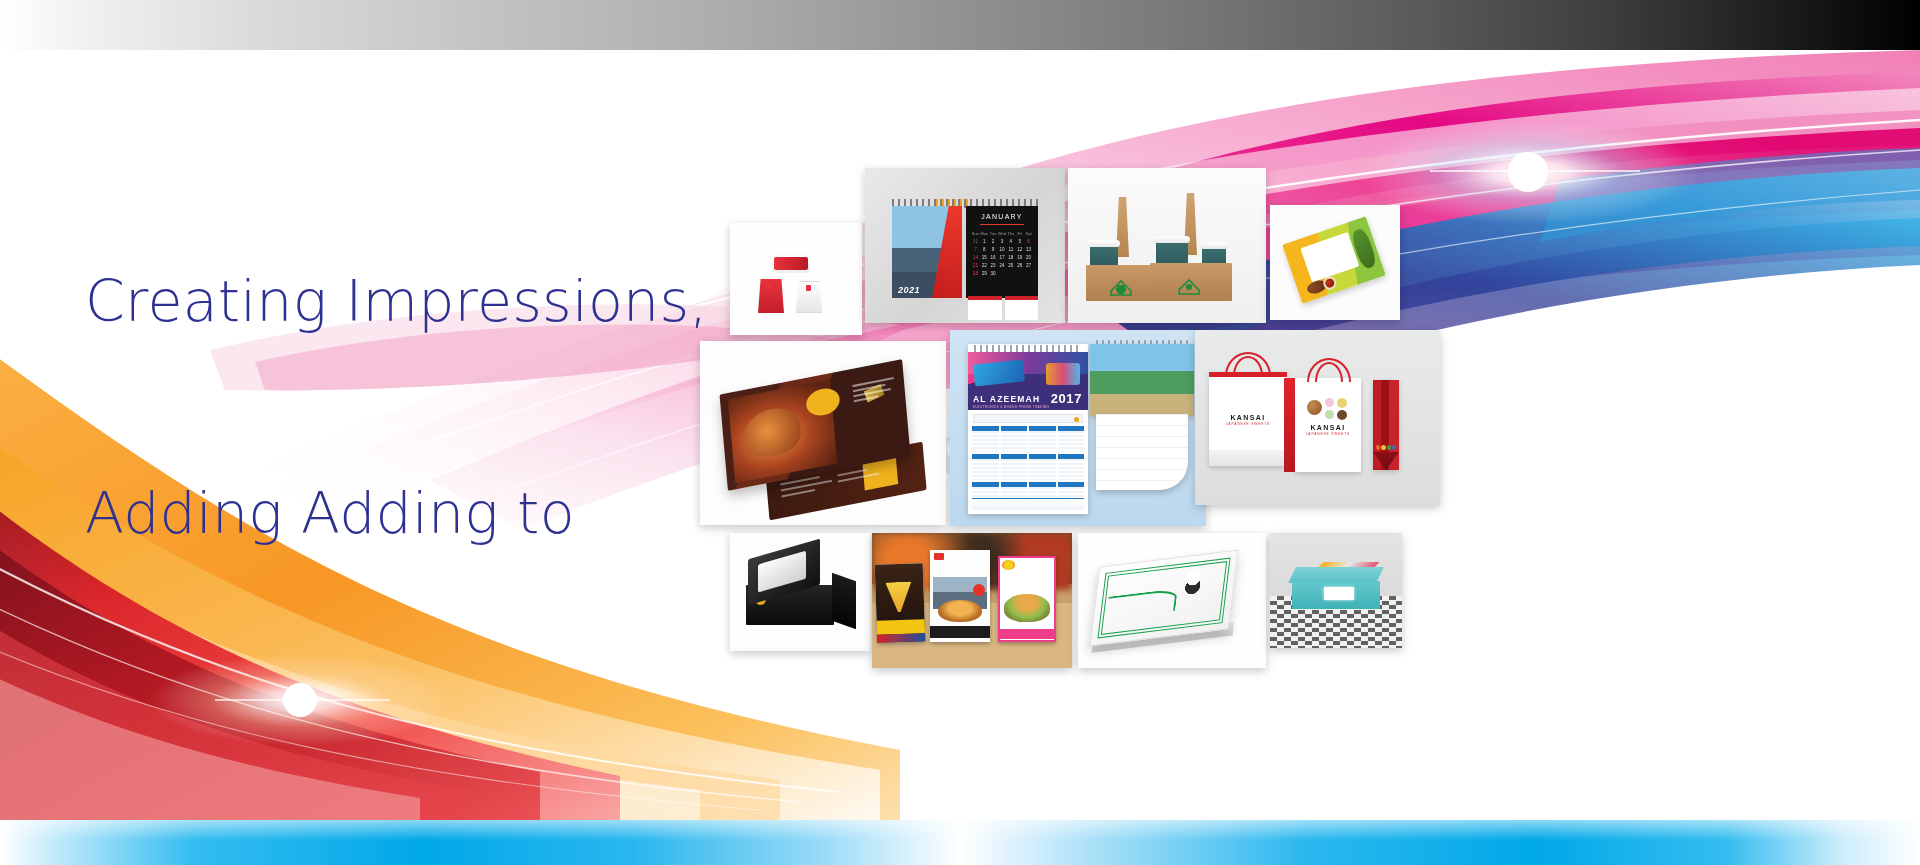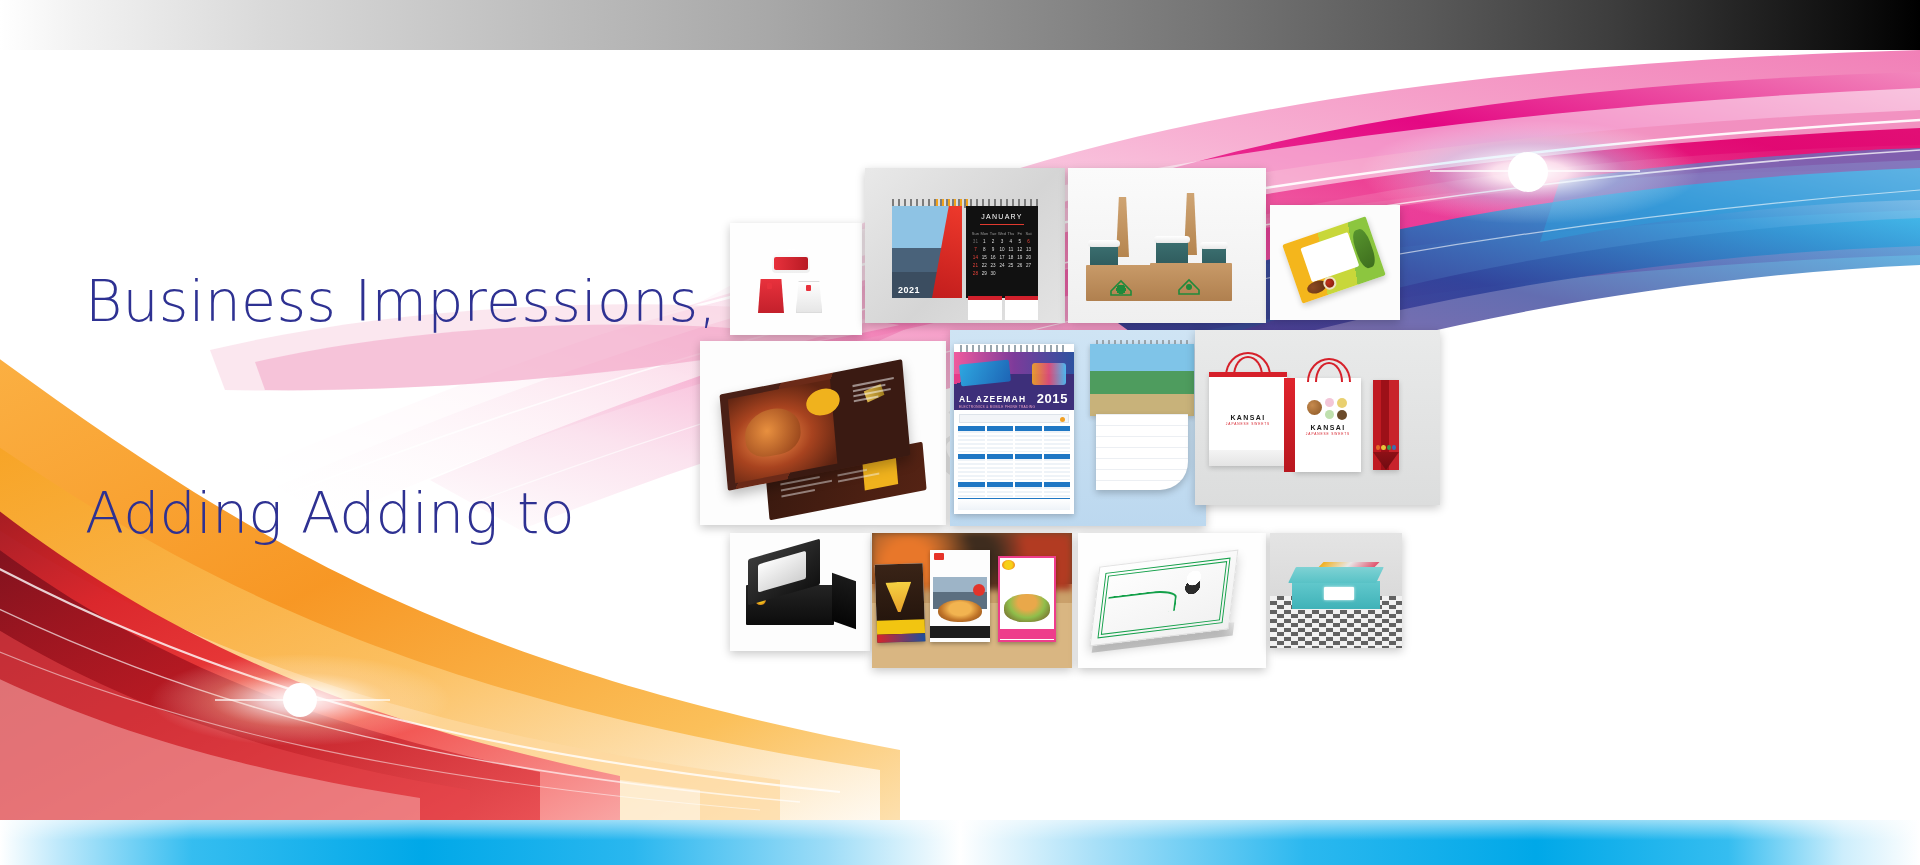--- a/index.html
+++ b/index.html
@@ -63,21 +63,21 @@
   .dc-spiral { position:absolute; left:0; top:-7px; width:146px; height:9px;
         background:repeating-linear-gradient(90deg,#7c7c7c 0 2px,transparent 2px 6px); }
   .dc-spiral i { position:absolute; left:44px; top:0; width:34px; height:9px;
         background:repeating-linear-gradient(90deg,#f0a21c 0 2px,transparent 2px 6px); }
   .dc-left { position:absolute; left:0; top:0; width:70px; height:92px; overflow:hidden;
         background:linear-gradient(180deg,#8ec3e4 0 46%,#49627a 46% 72%,#3b4d60 72% 100%); }
   .dc-left::after{ content:""; position:absolute; right:-10px; top:0; width:40px; height:100%;
         background:linear-gradient(200deg,#ef3a2c,#c21d1d);
         clip-path:polygon(42% 0,100% 0,100% 100%,0 100%); }
   .dc-yr { position:absolute; left:6px; bottom:3px; color:#fff; font-size:9px;
-        font-weight:bold; letter-spacing:.5px; }
+        font-weight:bold; font-style:italic; letter-spacing:.5px; }
   .dc-right { position:absolute; right:0; top:0; width:72px; height:92px; background:#111; }
   .dc-mon { position:absolute; left:0; top:7px; width:100%; text-align:center; color:#fff;
         font-size:7px; letter-spacing:1.3px; }
   .dc-rule { position:absolute; left:14px; top:18px; width:44px; height:1px; background:#e03a2f; }
   .dc-grid { position:absolute; left:5px; top:24px; right:5px; display:grid;
         grid-template-columns:repeat(7,1fr); gap:1px 0; }
   .dc-grid span { text-align:center; font-size:4.6px; color:#dcdcdc; line-height:7px; }
   .dc-grid span.h { color:#9a9a9a; font-size:4px; }
   .dc-grid span.s { color:#e8433a; }
   .dc-foot { position:absolute; left:76px; bottom:-22px; width:70px; height:24px; display:flex; gap:3px; }
@@ -129,21 +129,21 @@
   .mbox .txt i { display:block; height:2px; margin-bottom:3px; background:rgba(255,255,255,.5); }
   .mflap { position:absolute; left:66px; top:116px; width:160px; height:48px;
         transform:rotate(-11deg) skewX(-6deg);
         background:linear-gradient(120deg,#39190f,#552314); border-radius:2px; overflow:hidden; }
   .mflap .yel { position:absolute; right:28px; top:7px; width:34px; height:30px; background:#f0b21d; }
   .mflap i { position:absolute; height:2px; background:rgba(255,255,255,.45); }
 
   
   .t6 { left:250px; top:175px; width:256px; height:196px;
         background:linear-gradient(180deg,#cfe4f4,#bcd8ef); }
-  .wc { position:absolute; left:4px; top:14px; width:120px; height:170px; background:#fff;
+  .wc { position:absolute; left:18px; top:14px; width:120px; height:170px; background:#fff;
         box-shadow:0 2px 6px rgba(0,0,0,.22); overflow:hidden; }
   .wc-spiral { position:absolute; left:6px; top:1px; width:108px; height:7px;
         background:repeating-linear-gradient(90deg,#9aa6ae 0 2px,transparent 2px 6px); }
   .wc-head { position:absolute; left:0; top:8px; width:100%; height:58px;
         background:linear-gradient(160deg,#e53b8a 0 32%,#3d2f7a 32% 100%); overflow:hidden; }
   .wc-head .sky { position:absolute; left:0; top:0; width:100%; height:22px;
         background:linear-gradient(90deg,#f05a9e,#7d3b9a,#2d52a0); }
   .wc-head .dev { position:absolute; left:6px; top:10px; width:50px; height:22px;
         background:linear-gradient(120deg,#2ea7e0,#1d64b5); border-radius:2px; transform:rotate(-6deg); }
   .wc-head .ppl { position:absolute; right:8px; top:11px; width:34px; height:22px;
@@ -358,21 +358,21 @@
       <ellipse cx="300" cy="650" rx="150" ry="46" fill="url(#flareB)"></ellipse>
       <circle cx="300" cy="650" r="17" fill="#ffffff"></circle>
       <rect x="1430" y="120" width="210" height="2" fill="#ffffff" opacity=".7"></rect>
       <rect x="215" y="649" width="175" height="2" fill="#ffffff" opacity=".65"></rect>
     </svg>
   </div>
 
   <div class="top-bar"></div>
 
   <h1 class="headline">
-    <span class="ln">Business Impressions,</span>
+    <span class="ln">Creating Impressions,</span>
     <span class="ln">Adding Adding to</span>
   </h1>
 
   <div class="wm">Sch</div>
 
   <div class="collage">
 
     <div class="tile t1">
       <div class="inner">
         <div class="nb nb-red"></div>
@@ -518,21 +518,21 @@
     <div class="tile t6">
       <div class="inner">
         <div class="wc">
           <div class="wc-spiral"></div>
           <div class="wc-head">
             <div class="sky"></div>
               <div class="dev"></div>
               <div class="ppl"></div>
             <div class="wc-brand">AL AZEEMAH</div>
             <div class="wc-sub">ELECTRONICS &amp; MOBILE PHONE TRADING</div>
-            <div class="wc-year">2015</div>
+            <div class="wc-year">2017</div>
           </div>
           <div class="wc-contact">
               <i></i>
             </div>
           <div class="wc-months" id="wc-months">
               <div class="wc-m">
                 <b title="JANUARY"></b>
                 <u></u>
               </div>
               <div class="wc-m">

